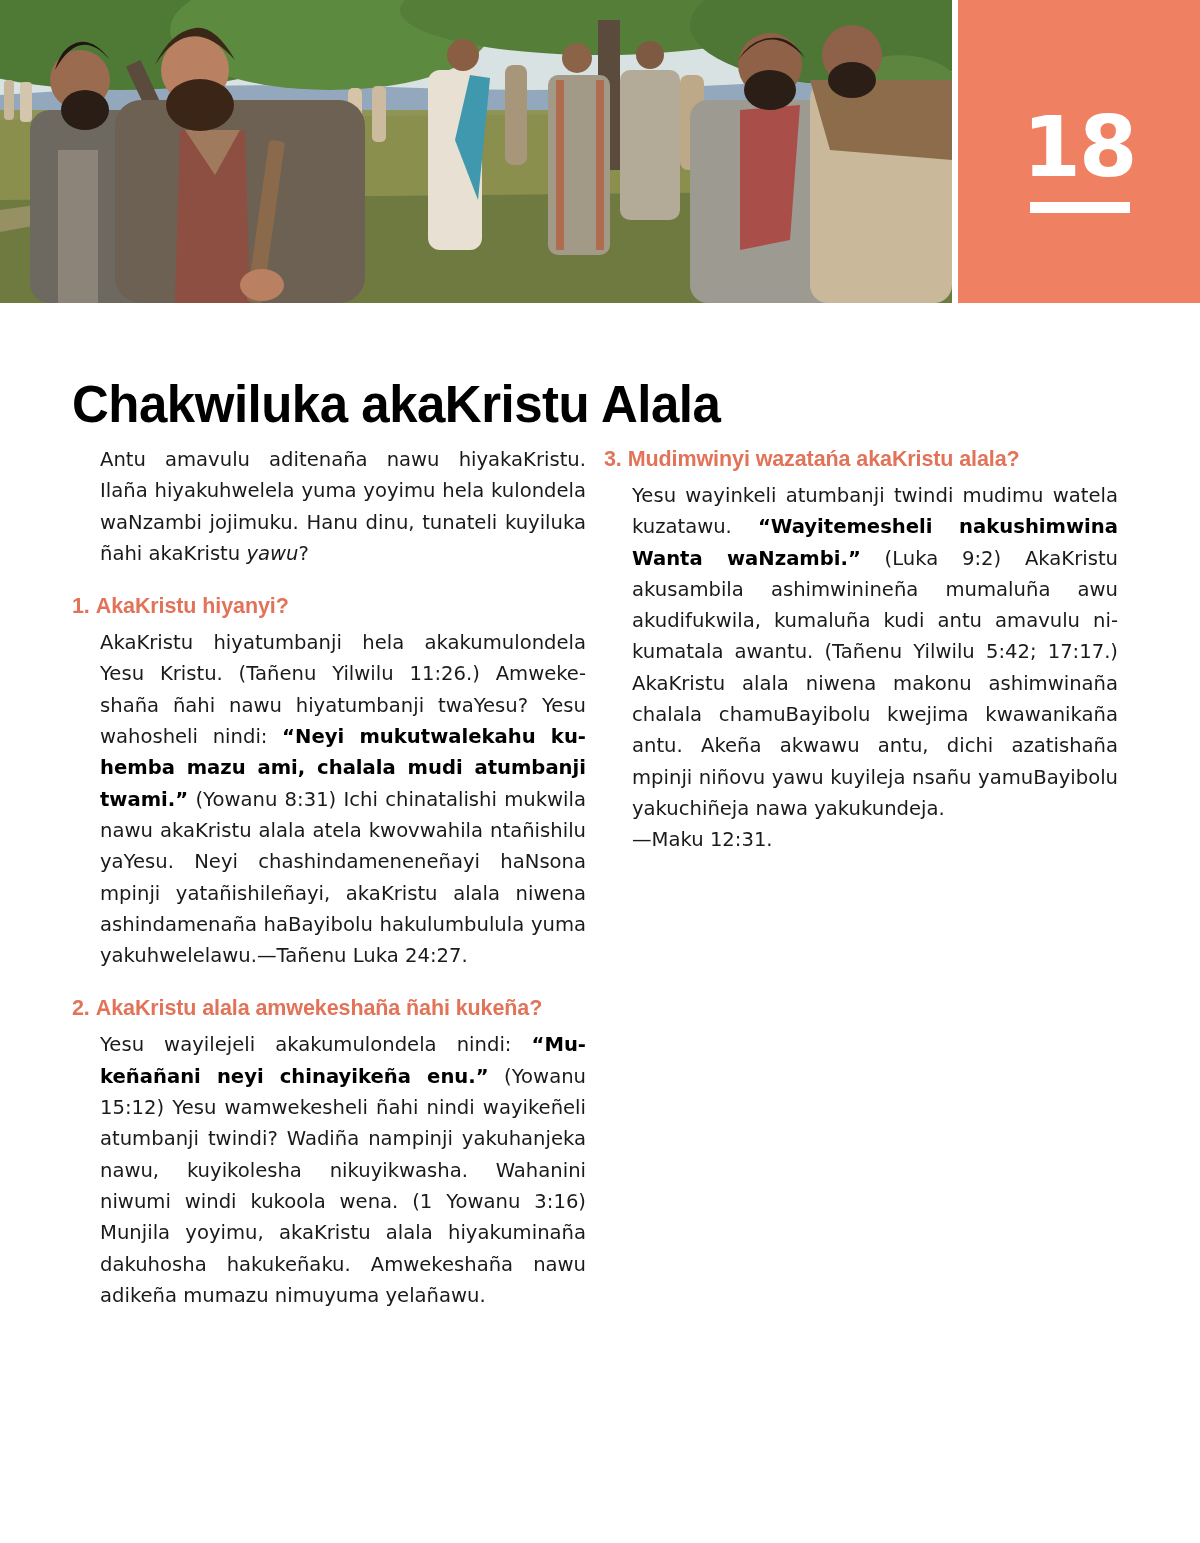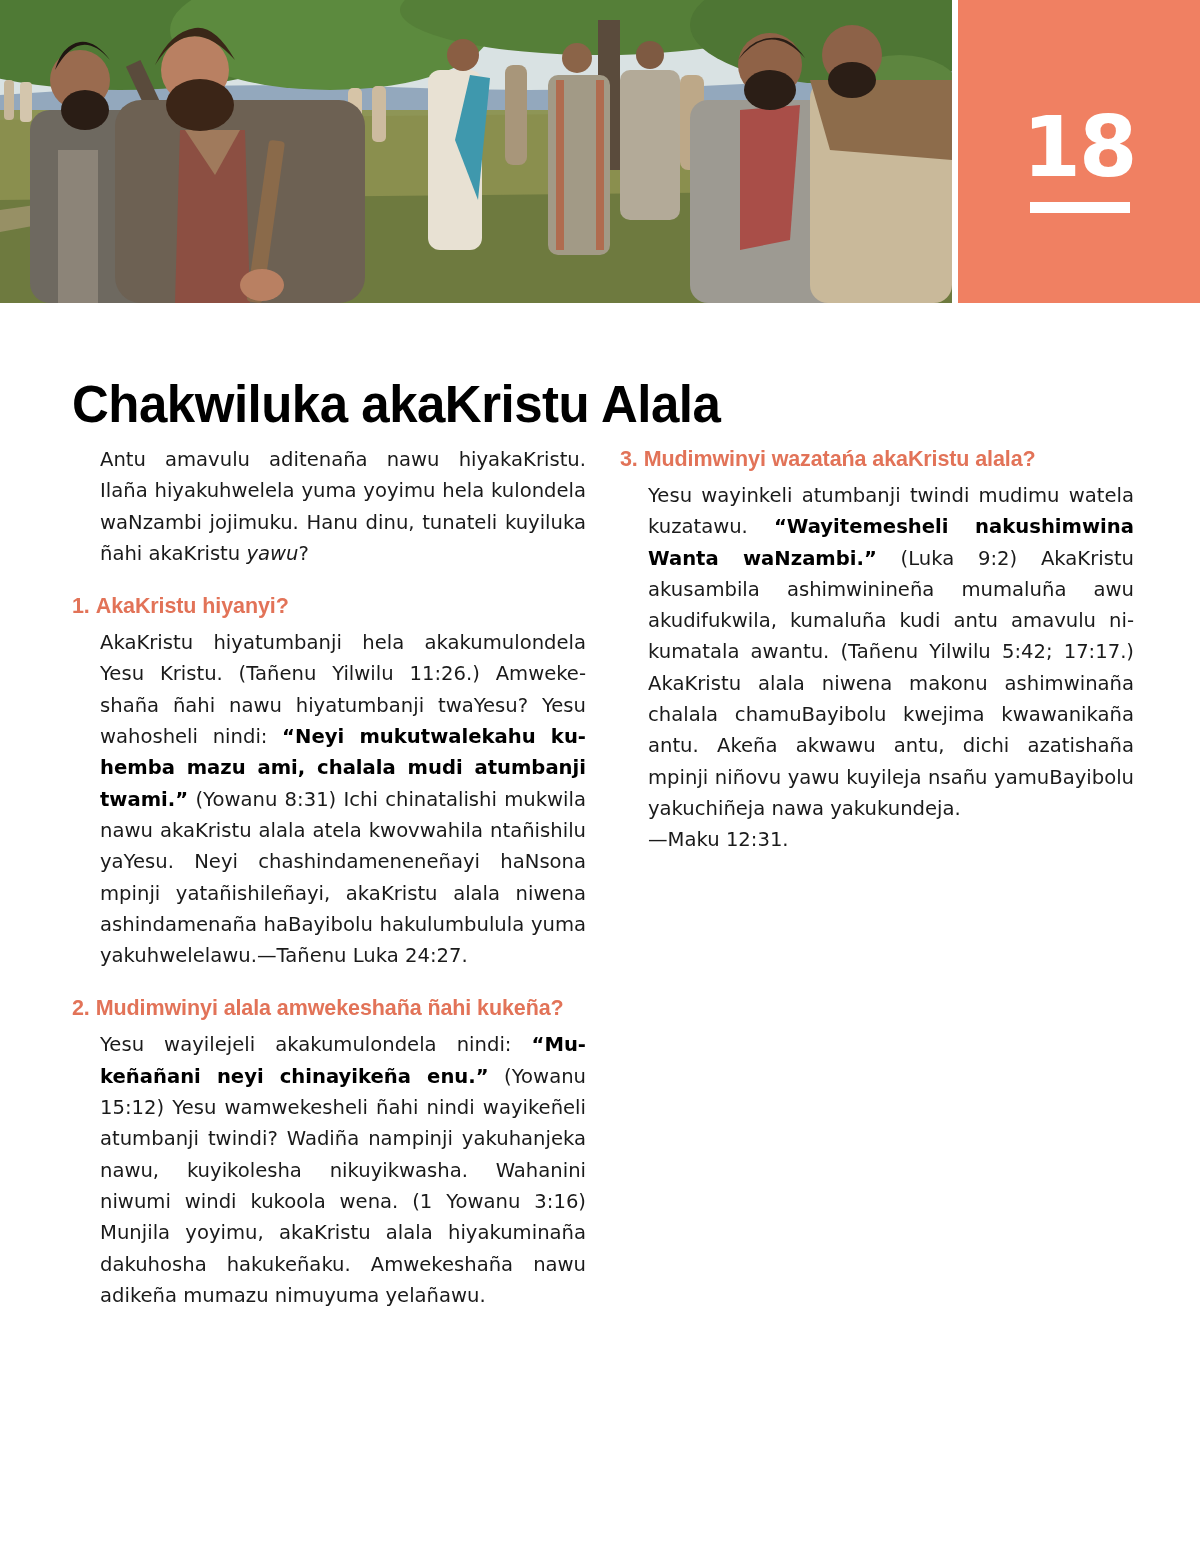--- a/index.html
+++ b/index.html
@@ -30,21 +30,21 @@
     
     .title {
       position: absolute; left: 72px; top: 350px; width: 900px;
       font-family: "Liberation Sans", sans-serif; font-weight: bold; font-size: 51px;
       line-height: 62px; color: #000000; letter-spacing: -0.5px; margin-top: 24px;
     }
 
     
     .col { position: absolute; top: 444px; }
     .col.left { left: 72px; width: 514px; }
-    .col.right { left: 620px; width: 514px; }
+    .col.right { left: 604px; width: 514px; }
 
     .para {
       margin-left: 28px;
       font-family: "DejaVu Sans", sans-serif; font-size: 19.6px; line-height: 31.3px;
       color: #1a1a1a; text-align: justify; hyphens: manual;
     }
     .para b { font-weight: bold; color: #000; }
     .para i { font-style: italic; }
 
     .q {
@@ -141,21 +141,21 @@
   <div class="gap-1"></div>
 
   <div class="section">
     <h2 class="q"><span class="qn">1.</span><span>AkaKristu hiyanyi?</span></h2>
     <p class="para"><span>AkaKristu hiyatumbanji hela akakumulondela Yesu Kristu. (Tañenu Yilwilu 11:26.) Amweke­shaña ñahi nawu hiyatumbanji twaYesu? Yesu wahosheli nindi: </span><b>“Neyi mukutwalekahu ku­hemba mazu ami, chalala mudi atumbanji twami.”</b><span> (Yowanu 8:31) Ichi chinatalishi mu­kwila nawu akaKristu alala atela kwovwahila ntañishilu yaYesu. Neyi chashindameneneña­yi haNsona mpinji yatañishileñayi, akaKri­stu alala niwena ashindamenaña haBayibolu hakulumbulula yuma yakuhwelelawu.—Tañenu Luka 24:27.</span></p>
   </div>
 
   <div class="gap-2"></div>
 
   <div class="section">
-    <h2 class="q"><span class="qn">2.</span><span>Mudimwinyi alala amwekeshaña ñahi kukeña?</span></h2>
+    <h2 class="q"><span class="qn">2.</span><span>AkaKristu alala amwekeshaña ñahi kukeña?</span></h2>
     <p class="para"><span>Yesu wayilejeli akakumulondela nindi: </span><b>“Mu­keñañani neyi chinayikeña enu.”</b><span> (Yowa­nu 15:12) Yesu wamwekesheli ñahi nindi wa­yikeñeli atumbanji twindi? Wadiña nampinji yakuhanjeka nawu, kuyikolesha nikuyikwasha. Wahanini niwumi windi kukoola wena. (1 Yo­wanu 3:16) Munjila yoyimu, akaKristu alala hi­yakuminaña dakuhosha hakukeñaku. Amwe­keshaña nawu adikeña mumazu nimuyuma yelañawu.</span></p>
   </div>
 </div>
 
 <div class="col right">
   <div class="section">
     <h2 class="q"><span class="qn">3.</span><span>Mudimwinyi wazatańa akaKristu alala?</span></h2>
     <p class="para" style="white-space: pre-line;"><span>Yesu wayinkeli atumbanji twindi mudimu wa­tela kuzatawu. </span><b>“Wayitemesheli nakushimwi­na Wanta waNzambi.”</b><span> (Luka 9:2) AkaKristu akusambila ashimwinineña mumaluña awu akudifukwila, kumaluña kudi antu amavulu ni­kumatala awantu. (Tañenu Yilwilu 5:42; 17:17.) AkaKristu alala niwena makonu ashimwinaña chalala chamuBayibolu kwejima kwawani­kaña antu. Akeña akwawu antu, dichi azati­shaña mpinji niñovu yawu kuyileja nsañu ya­muBayibolu yakuchiñeja nawa yakukundeja.
 —Maku 12:31.</span></p>
   </div>

